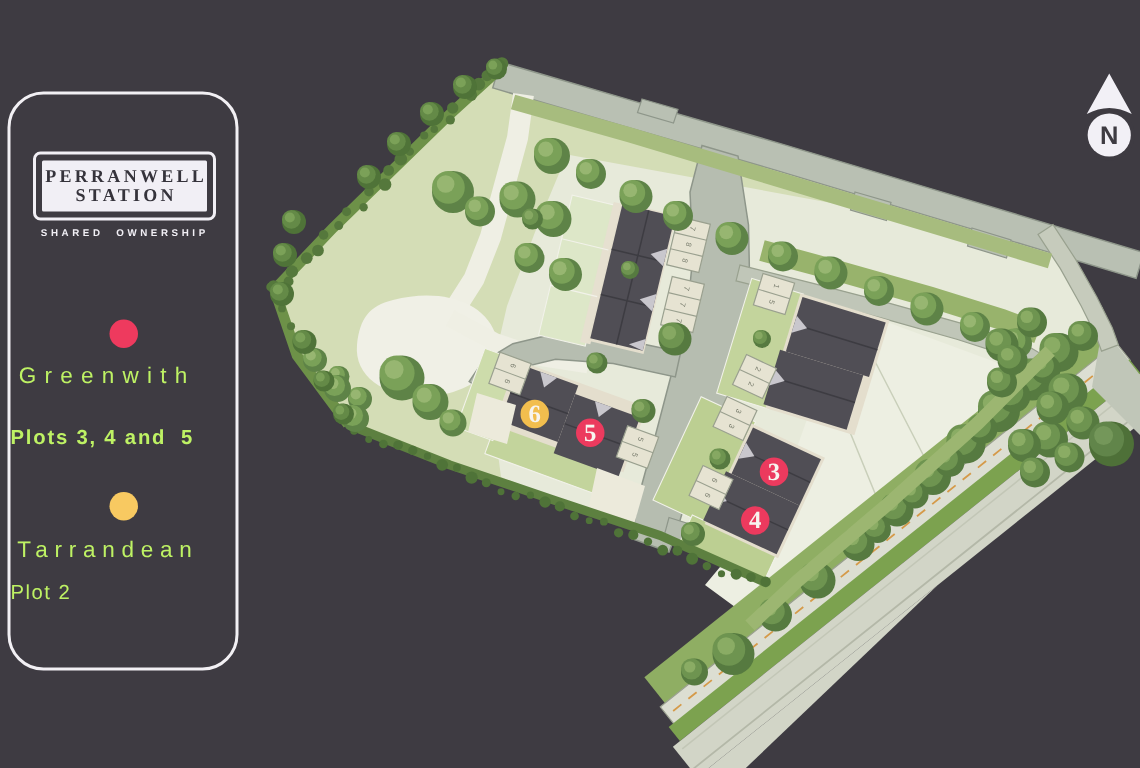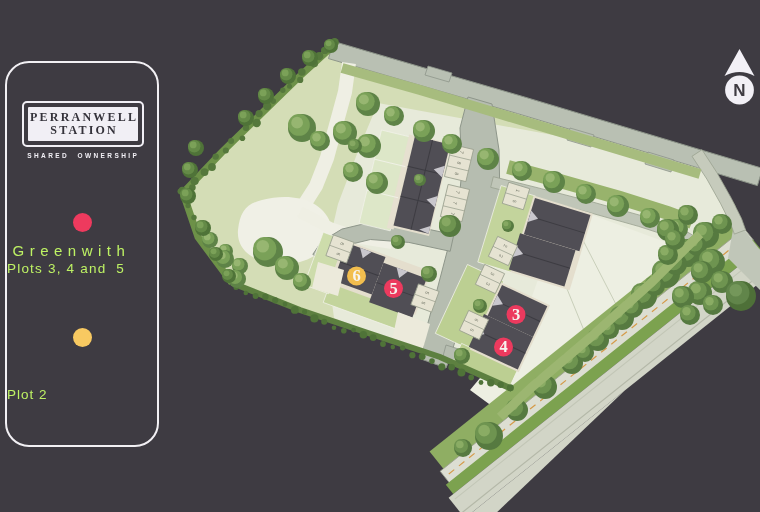--- a/index.html
+++ b/index.html
@@ -505,24 +505,25 @@
         <div>STATION</div>
       </div>
     </div>
 
   <div class="sho">SHARED&nbsp; OWNERSHIP</div>
 
   <div class="dot" style="top:150px;background:#ee3a5e"></div>
 
   <div class="lbl" style="top:179px;font-size:15px;letter-spacing:5.5px;text-indent:5.5px;">Greenwith</div>
 
-  <div class="lbl" style="top:198px;font-size:13.5px;letter-spacing:1.2px;">Plots 3, 4 and&nbsp; 5</div>
+  <div class="lbl" style="top:221px;font-size:13.5px;letter-spacing:1.2px;font-weight:bold;">Plots 3, 4 and&nbsp; 5</div>
 
   <div class="dot" style="top:265px;background:#f8c961"></div>
 
+  <div class="lbl" style="top:295px;font-size:15px;letter-spacing:4.5px;text-indent:4.5px;">Tarrandean</div>
 
   <div class="lbl" style="top:324px;font-size:13.5px;letter-spacing:1px;">Plot 2</div>
 </div>
 
 <svg width="60" height="70" viewBox="0 0 60 70" style="position:absolute;left:710px;top:44px">
 
   <path d="M29.5,5 L14.5,32 Q29.5,24 44.5,32 Z" fill="#f2f0f6"></path>
 
   <circle cx="29.5" cy="46" r="17" fill="#3e3b42"></circle>
 

